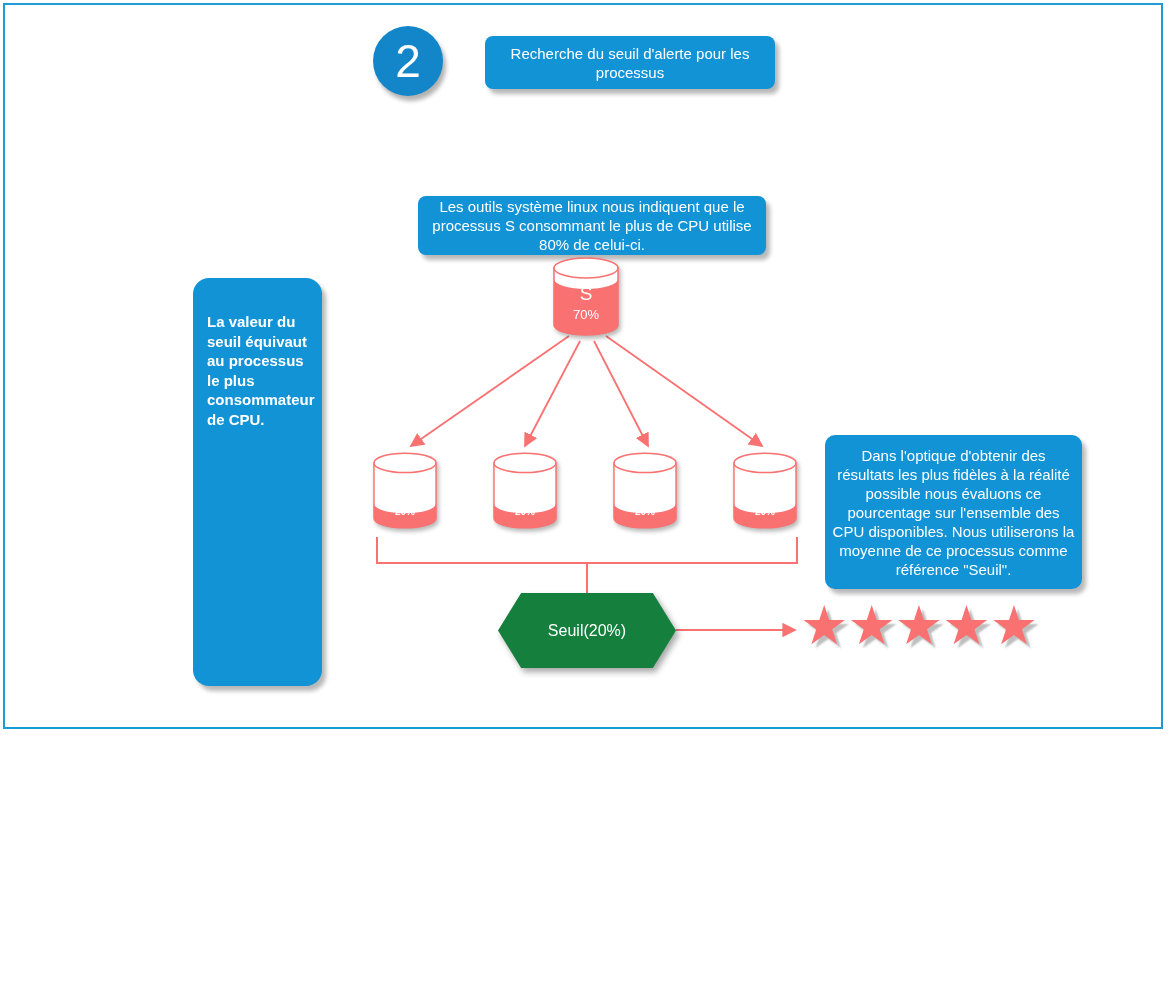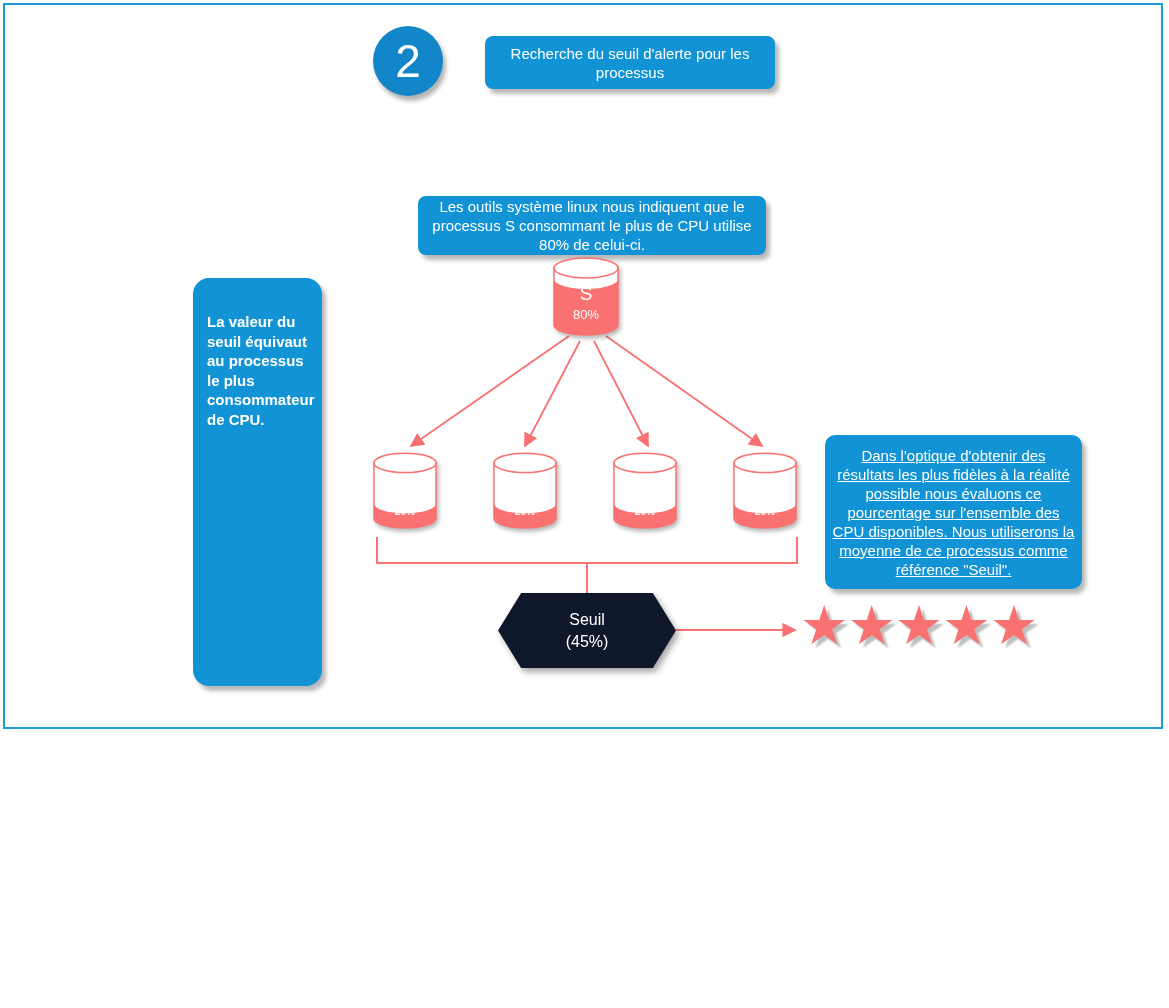--- a/index.html
+++ b/index.html
@@ -30,39 +30,39 @@
     display:flex;align-items:center;justify-content:center;text-align:center;padding:0 8px;margin-top:6px;
   }
   .left-note{
     left:193px;top:278px;width:129px;height:408px;border-radius:16px;
     padding:30px 8px 0 10px;text-align:left;line-height:19.5px;
   }
   .left-note p{margin:4px;}
   .left-note p.p1{font-weight:bold;margin-bottom:40px;}
   .right-note{
     left:825px;top:435px;width:257px;height:154px;border-radius:10px;
-    display:flex;align-items:center;justify-content:center;text-align:center;padding:0 6px;text-decoration:underline;
+    display:flex;align-items:center;justify-content:center;text-align:center;padding:0 6px;
   }
   .overlay{position:absolute;left:0;top:0;pointer-events:none;}
   .cyl{position:absolute;filter:drop-shadow(2px 3px 2px rgba(0,0,0,0.28));}
   .cyl svg{display:block;}
   .cyl .lbl{
     position:absolute;left:0;width:100%;text-align:center;color:#ffffff;
   }
   .lbl-s{top:26px;font-size:19px;}
   .lbl-80{top:50px;font-size:13px;}
   .lbl-20{top:55px;font-size:10px;font-weight:bold;}
   .hexwrap{
     position:absolute;left:498px;top:593px;width:178px;height:75px;
     filter:drop-shadow(3px 4px 3px rgba(0,0,0,0.35));
   }
   .hex{
-    width:100%;height:100%;background:#0f172a;
+    width:100%;height:100%;background:#15803d;
     clip-path:polygon(13% 0%,87% 0%,100% 50%,87% 100%,13% 100%,0% 50%);
-    display:flex;flex-direction:column;align-items:center;justify-content:center;
+    display:flex;flex-direction:row;align-items:center;justify-content:center;
     color:#ffffff;font-size:16px;line-height:22px;text-align:left;
   }
   .stars{
     position:absolute;left:800px;top:597px;width:260px;display:flex;gap:1px;
     color:#F97170;font-size:54px;line-height:56px;letter-spacing:-2px;
     text-shadow:4px 4px 2px rgba(110,110,110,0.45);
   }
 </style>
 </head>
 <body>
@@ -107,21 +107,21 @@
     </g>
   </svg>
 
   <div class="cyl" style="left:553px;top:257px;width:66px;height:80px;">
     <svg width="66" height="80" viewBox="0 0 66 80">
       <path d="M1,11 L1,68 A32,10 0 0 0 65,68 L65,11 Z" fill="#ffffff" stroke="#F97170" stroke-width="1.5"></path>
       <path d="M1,22 A32,10 0 0 0 65,22 L65,68 A32,10 0 0 1 1,68 Z" fill="#F97170"></path>
       <ellipse cx="33" cy="11" rx="32" ry="10" fill="#ffffff" stroke="#F97170" stroke-width="1.5"></ellipse>
     </svg>
     <div class="lbl lbl-s">S</div>
-    <div class="lbl lbl-80">80%</div>
+    <div class="lbl lbl-80">70%</div>
   </div>
 
   <div class="cyl" style="left:373px;top:451px;width:64px;height:80px;">
     <svg width="64" height="80" viewBox="0 0 66 80">
       <path d="M1,11 L1,68 A32,10 0 0 0 65,68 L65,11 Z" fill="#ffffff" stroke="#F97170" stroke-width="1.5"></path>
       <path d="M1,53 A32,10 0 0 0 65,53 L65,68 A32,10 0 0 1 1,68 Z" fill="#F97170"></path>
       <ellipse cx="33" cy="11" rx="32" ry="10" fill="#ffffff" stroke="#F97170" stroke-width="1.5"></ellipse>
     </svg>
     <div class="lbl lbl-20">20%</div>
   </div>
@@ -149,21 +149,21 @@
       <path d="M1,11 L1,68 A32,10 0 0 0 65,68 L65,11 Z" fill="#ffffff" stroke="#F97170" stroke-width="1.5"></path>
       <path d="M1,53 A32,10 0 0 0 65,53 L65,68 A32,10 0 0 1 1,68 Z" fill="#F97170"></path>
       <ellipse cx="33" cy="11" rx="32" ry="10" fill="#ffffff" stroke="#F97170" stroke-width="1.5"></ellipse>
     </svg>
     <div class="lbl lbl-20">20%</div>
   </div>
 
   <div class="hexwrap">
     <div class="hex">
       <span>Seuil</span>
-      <span>(45%)</span>
+      <span>(20%)</span>
     </div>
   </div>
 
   <div class="stars">
     <span>★</span>
     <span>★</span>
     <span>★</span>
     <span>★</span>
     <span>★</span>
   </div>

